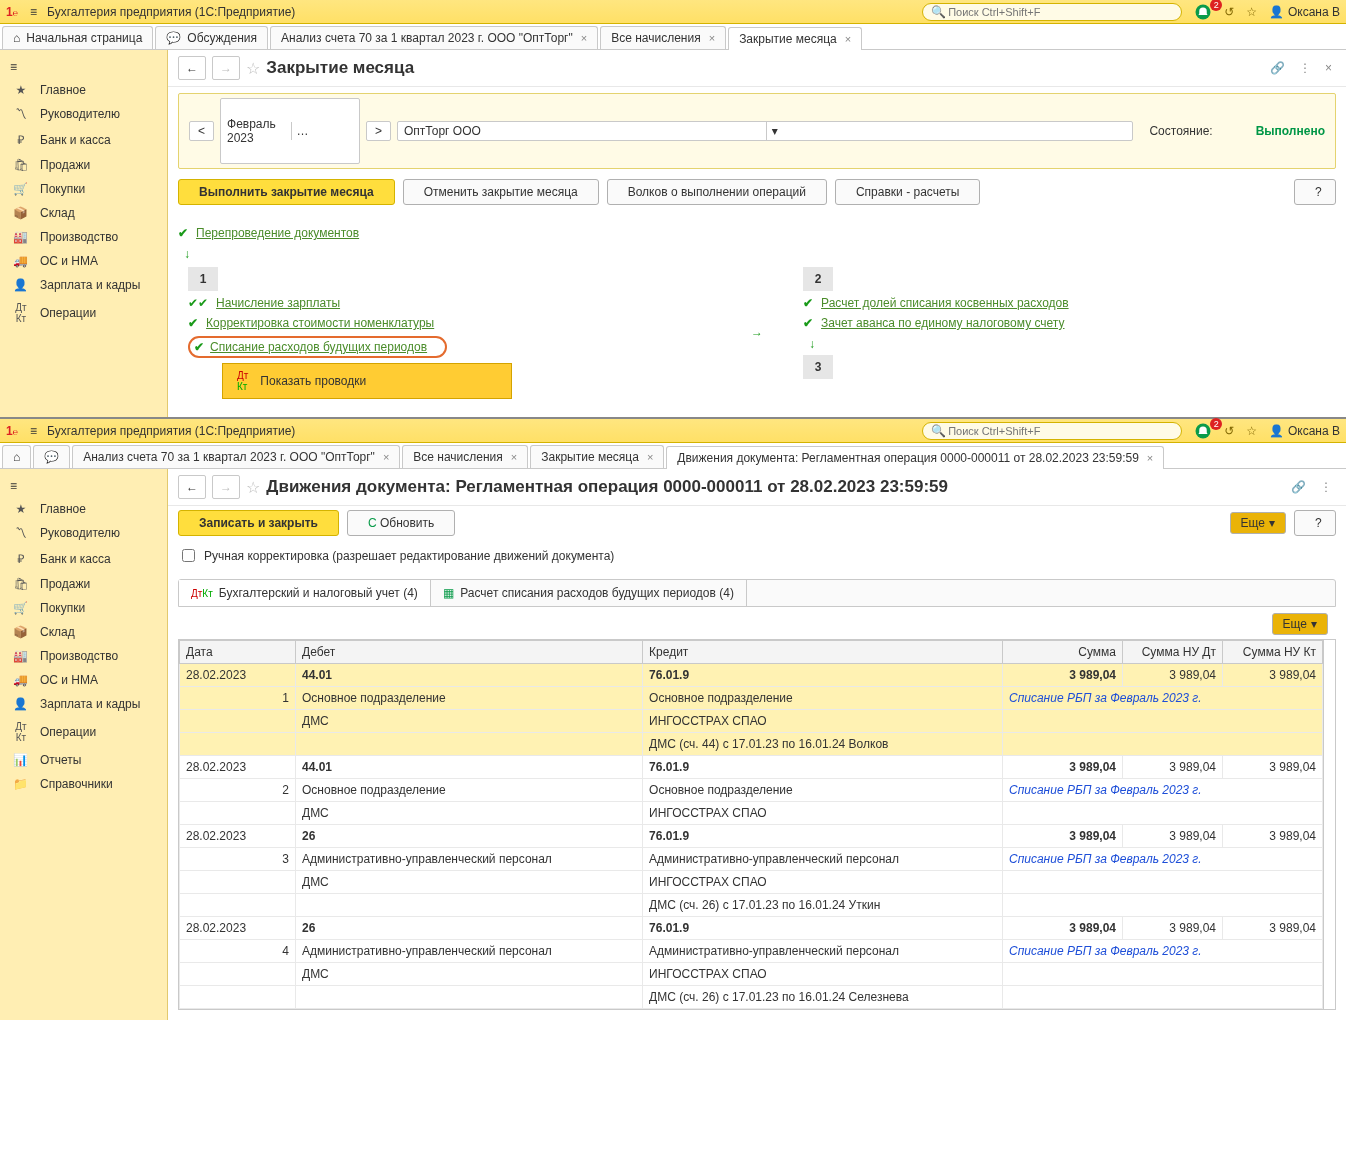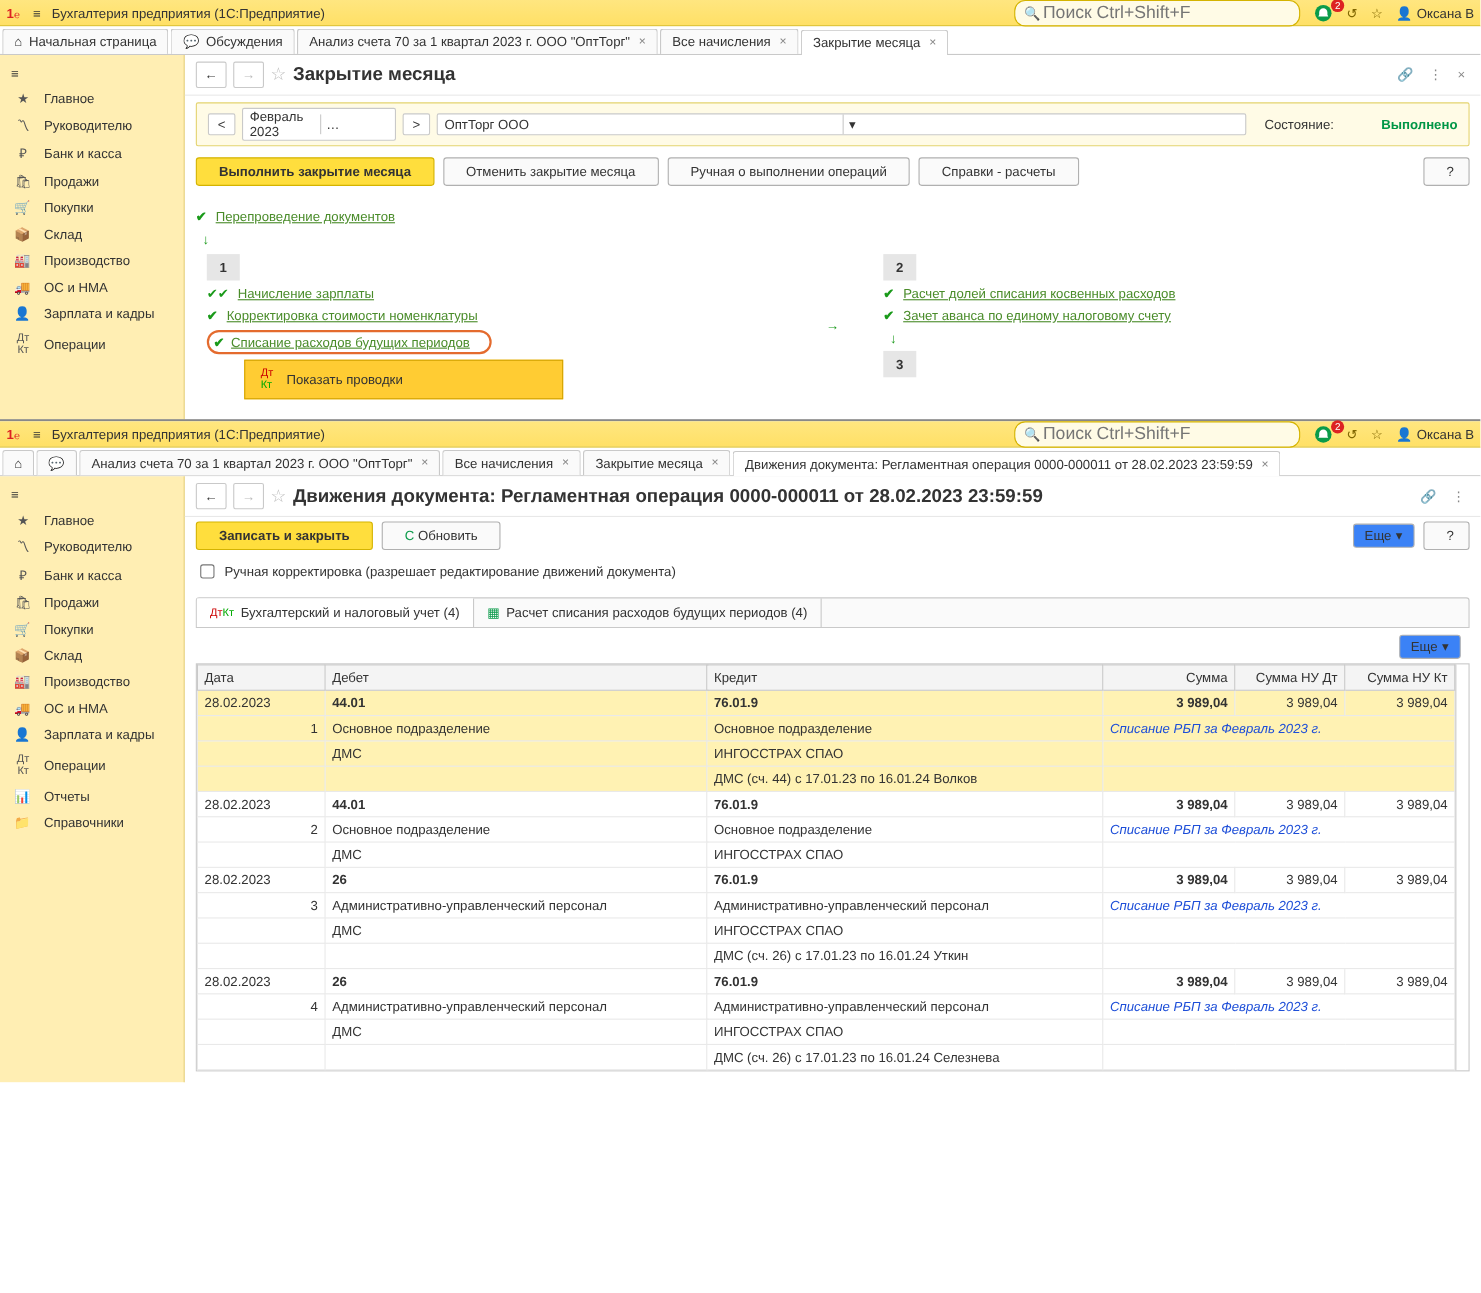--- a/index.html
+++ b/index.html
@@ -16,21 +16,21 @@
   *{box-sizing:border-box;}
   body{margin:0;font:12px Arial,Helvetica,sans-serif;color:var(--text);background:#fff;}
   a{color:var(--link);text-decoration:underline;cursor:pointer;}
   
   .topbar{display:flex;align-items:center;height:24px;background:linear-gradient(#ffe680,#ffe066);border-bottom:1px solid #d4b300;font-size:12px;}
   .topbar .logo{color:#d22;font-weight:bold;padding:0 6px;font-size:12px;}
   .topbar .burger{padding:0 6px;cursor:pointer;}
   .topbar .title{padding:0 4px;}
   .topbar .spacer{flex:1;}
   .search{display:flex;align-items:center;border:1px solid #d4b300;background:#fffbe6;border-radius:10px;padding:1px 8px;width:260px;margin-right:6px;}
-  .search input{border:none;outline:none;background:transparent;flex:1;font-size:16px;color:#888;}
+  .search input{border:none;outline:none;background:transparent;flex:1;font-size:11px;color:#888;}
   .tb-icon{padding:0 6px;cursor:pointer;color:#806600;}
   .user{padding:0 6px;display:flex;align-items:center;gap:4px;}
   .bell{position:relative;}
   .bell svg{display:block;}
   .bell-badge{position:absolute;top:-4px;right:-4px;background:#d22;color:#fff;border-radius:50%;font-size:9px;width:12px;height:12px;display:flex;align-items:center;justify-content:center;}
   
   .tabstrip{display:flex;align-items:end;height:26px;background:#fff;border-bottom:1px solid var(--grey-border);padding-left:2px;}
   .tab, .tab-home{display:flex;align-items:center;gap:6px;padding:4px 10px;border:1px solid var(--grey-border);border-bottom:none;margin-right:2px;background:#fafafa;border-radius:3px 3px 0 0;cursor:pointer;white-space:nowrap;font-size:12px;}
   .tab.sel{background:#fff;font-weight:normal;position:relative;top:1px;}
   .tab .x{color:#888;font-size:11px;margin-left:2px;}
@@ -48,21 +48,21 @@
   .navbtn{width:28px;height:24px;border:1px solid var(--grey-border);background:#fff;border-radius:2px;display:flex;align-items:center;justify-content:center;cursor:pointer;}
   .navbtn.disabled{color:#bbb;}
   .star{color:#bbb;font-size:16px;cursor:pointer;}
   .pgtitle{font-size:17px;font-weight:bold;}
   .pgheader .spacer{flex:1;}
   .hicon{color:#888;cursor:pointer;padding:0 4px;}
   
   .filterbar{display:flex;align-items:center;gap:6px;padding:4px 10px;background:#fffbe6;border:1px solid #e4d36f;border-radius:2px;margin:6px 10px;}
   .pill{border:1px solid var(--grey-border);background:#fff;padding:2px 8px;border-radius:2px;cursor:pointer;min-width:20px;text-align:center;}
   .period{flex:0 0 140px;display:flex;align-items:center;border:1px solid var(--grey-border);background:#fff;border-radius:2px;}
-  .period span{flex:1;padding:0 6px;}
+  .period span{flex:1;padding:18px 6px;}
   .period .dd{border-left:1px solid var(--grey-border);padding:2px 5px;cursor:pointer;}
   .org{flex:1;display:flex;align-items:center;border:1px solid var(--grey-border);background:#fff;border-radius:2px;}
   .org span{flex:1;padding:0 6px;}
   .org .dd{border-left:1px solid var(--grey-border);padding:2px 5px;cursor:pointer;}
   .state{margin-left:10px;}
   .state .ok{margin-left:4px;color:#009646;font-weight:bold;padding-left:39px;}
   
   .btnbar{display:flex;gap:8px;padding:4px 10px 10px;align-items:center;}
   .btn{border:1px solid var(--btn-border);background:#fafafa;padding:5px 20px;border-radius:3px;cursor:pointer;}
   .btn.primary{background:#ffde3d;border-color:#d4b300;font-weight:bold;}
@@ -88,21 +88,21 @@
   .tbl-toolbar{display:flex;justify-content:flex-end;padding:6px 18px 4px;}
   .tbl-wrap{margin:0 10px 10px;border:1px solid var(--grey-border);}
   table{width:100%;border-collapse:collapse;font-size:12px;}
   thead th{background:#f4f4f4;border:1px solid var(--grey-border);padding:4px 6px;font-weight:normal;text-align:left;}
   thead th.r{text-align:right;}
   tbody td{border:1px solid #e9e9e9;padding:4px 6px;vertical-align:top;}
   tbody td.r{text-align:right;}
   tbody td.b{font-weight:bold;}
   tbody tr.hl td{background:#fff2b3;}
   .ital{font-style:italic;color:#1d4ed8;}
-  .more-btn{border:1px solid var(--btn-border);background:#3b82f6;padding:3px 10px;border-radius:3px;cursor:pointer;display:inline-flex;align-items:center;gap:4px;}
+  .more-btn{border:1px solid var(--btn-border);background:#eab308;padding:3px 10px;border-radius:3px;cursor:pointer;display:inline-flex;align-items:center;gap:4px;}
   .scroll-ind{width:12px;border-left:1px solid var(--grey-border);}
 </style>
 </head>
 <body>
 
 <div>
 
   <div class="topbar">
     <span class="logo">1<span style="font-size:9px">℮</span></span>
     <span class="burger">≡</span>
@@ -218,21 +218,21 @@
         <div class="org">
             <span>ОптТорг ООО</span>
             <span class="dd">▾</span>
           </div>
         <span class="state"><span>Состояние:</span><span class="ok">Выполнено</span></span>
       </div>
 
       <div class="btnbar">
         <div class="btn primary">Выполнить закрытие месяца</div>
         <div class="btn">Отменить закрытие месяца</div>
-        <div class="btn">Ручная о выполнении операций</div>
+        <div class="btn">Волков о выполнении операций</div>
         <div class="btn">Справки - расчеты</div>
         <span class="spacer"></span>
         <div class="btn help">?</div>
       </div>
 
       <div class="content-pad">
         <div class="treerow">
             <span class="chk">✔</span>
             <a>Перепроведение документов</a>
           </div>

